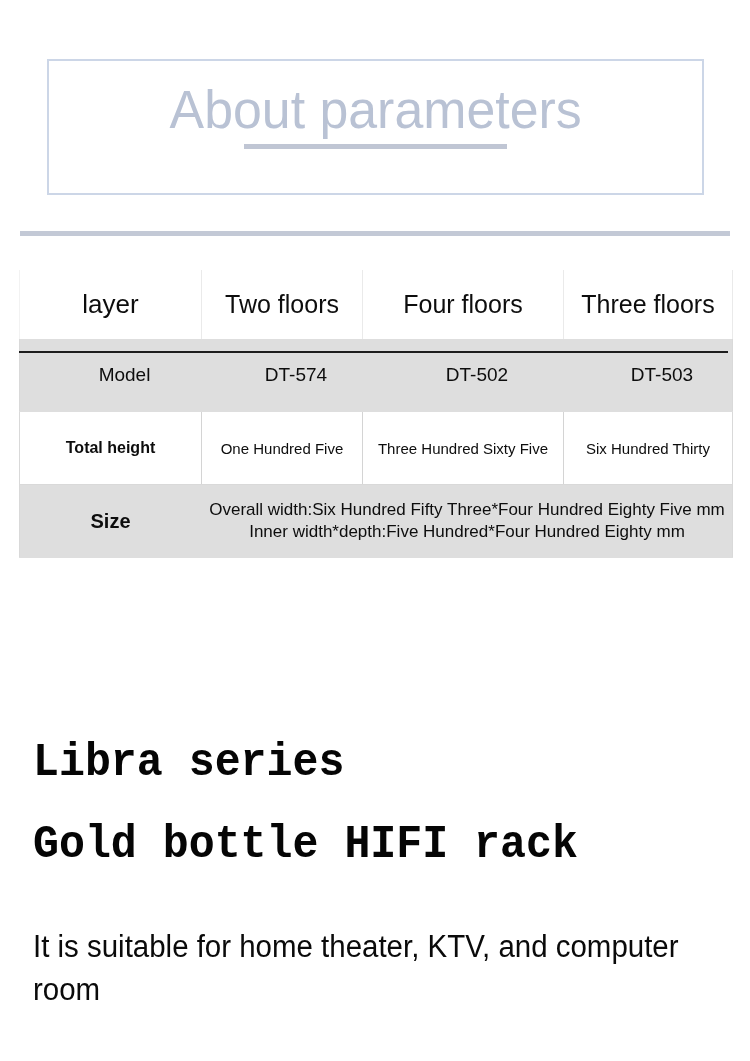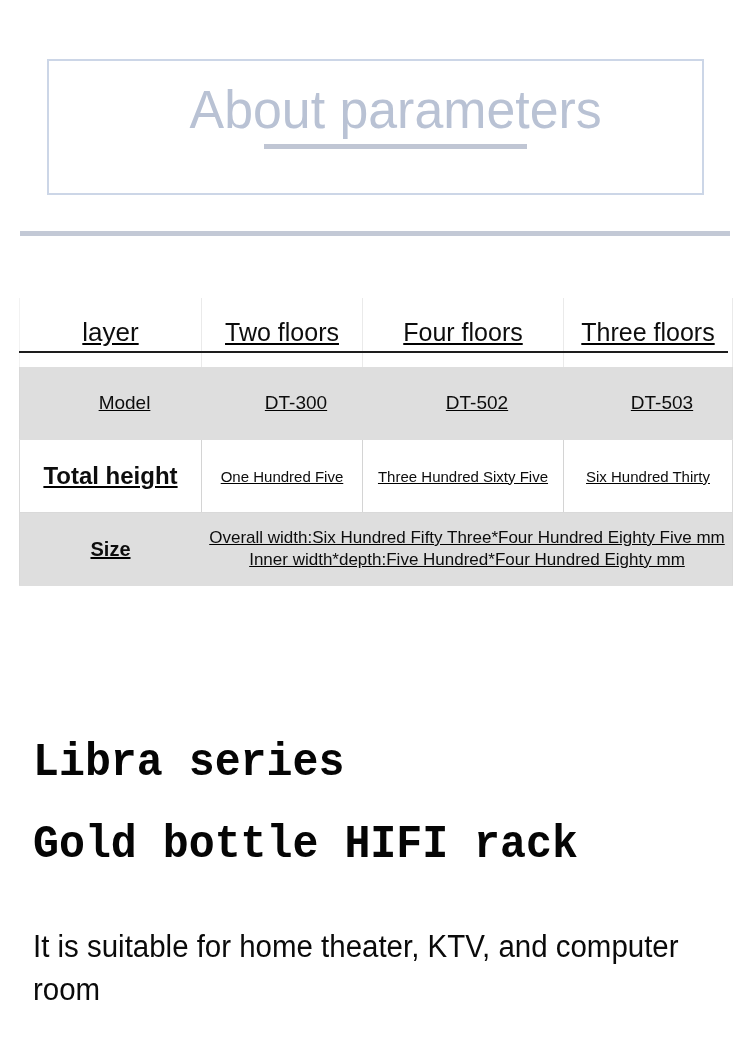--- a/index.html
+++ b/index.html
@@ -28,21 +28,20 @@
   .banner-inner {
     position: absolute;
     left: 0;
     top: 0;
     width: 100%;
     height: 100%;
     display: flex;
     flex-direction: column;
     align-items: center;
     justify-content: flex-start;
-    margin-left: 20px;
   }
   .banner-title {
     margin-top: 16px;
     font-size: 54px;
     line-height: 64px;
     font-weight: 400;
     color: #b9c2d4;
     letter-spacing: 0px;
     white-space: nowrap;
     transform: scaleX(0.96);
@@ -62,25 +61,24 @@
     top: 231px;
     width: 710px;
     height: 5px;
     background: #c3c9d6;
   }
 
   
   .spec-table {
     position: absolute;
     left: 19px;
-    top: 298px;
+    top: 270px;
     width: 709px;
     border-collapse: collapse;
     table-layout: fixed;
-    text-decoration: underline;
   }
   .spec-table td {
     padding: 0;
     margin: 0;
     text-align: center;
     vertical-align: middle;
     color: #0d0d0d;
   }
 
   
@@ -122,21 +120,21 @@
 
   .row-shaded td { background: #dedede; border-color: #dedede; }
   .row-plain  td { background: #ffffff; }
 
   .row-model td   { height: 72px; padding-left: 28px; }
   .row-total td   { height: 72px; }
   .row-size td    { height: 72px; }
   .row-single td  { height: 69px; border-bottom: 1px solid #b4b4b4; }
 
   .cell-label {
-    font-size: 24px;
+    font-size: 16px;
     font-weight: 700;
   }
   .row-model .cell-label,
   .row-size  .cell-label {
     font-weight: 400;
     font-size: 19px;
   }
   .row-model .cell-label { font-weight: 400; }
   .row-size  .cell-label { font-weight: 700; font-size: 20px; }
 
@@ -201,21 +199,21 @@
   <tbody>
     <tr class="row-head">
       <td class="col-label">layer</td>
       <td class="col-one">Two floors</td>
       <td class="col-two">Four floors</td>
       <td class="col-three">Three floors</td>
     </tr>
 
     <tr class="row-body row-shaded row-model">
       <td class="col-label cell-label">Model</td>
-      <td class="col-one  cell-value">DT-300</td>
+      <td class="col-one  cell-value">DT-574</td>
       <td class="col-two  cell-value">DT-502</td>
       <td class="col-three cell-value">DT-503</td>
     </tr>
 
     <tr class="row-body row-plain row-total">
       <td class="col-label cell-label">Total height</td>
       <td class="col-one  cell-value-sm">One Hundred  Five</td>
       <td class="col-two  cell-value-sm">Three Hundred Sixty Five</td>
       <td class="col-three cell-value-sm">Six Hundred Thirty</td>
     </tr>

